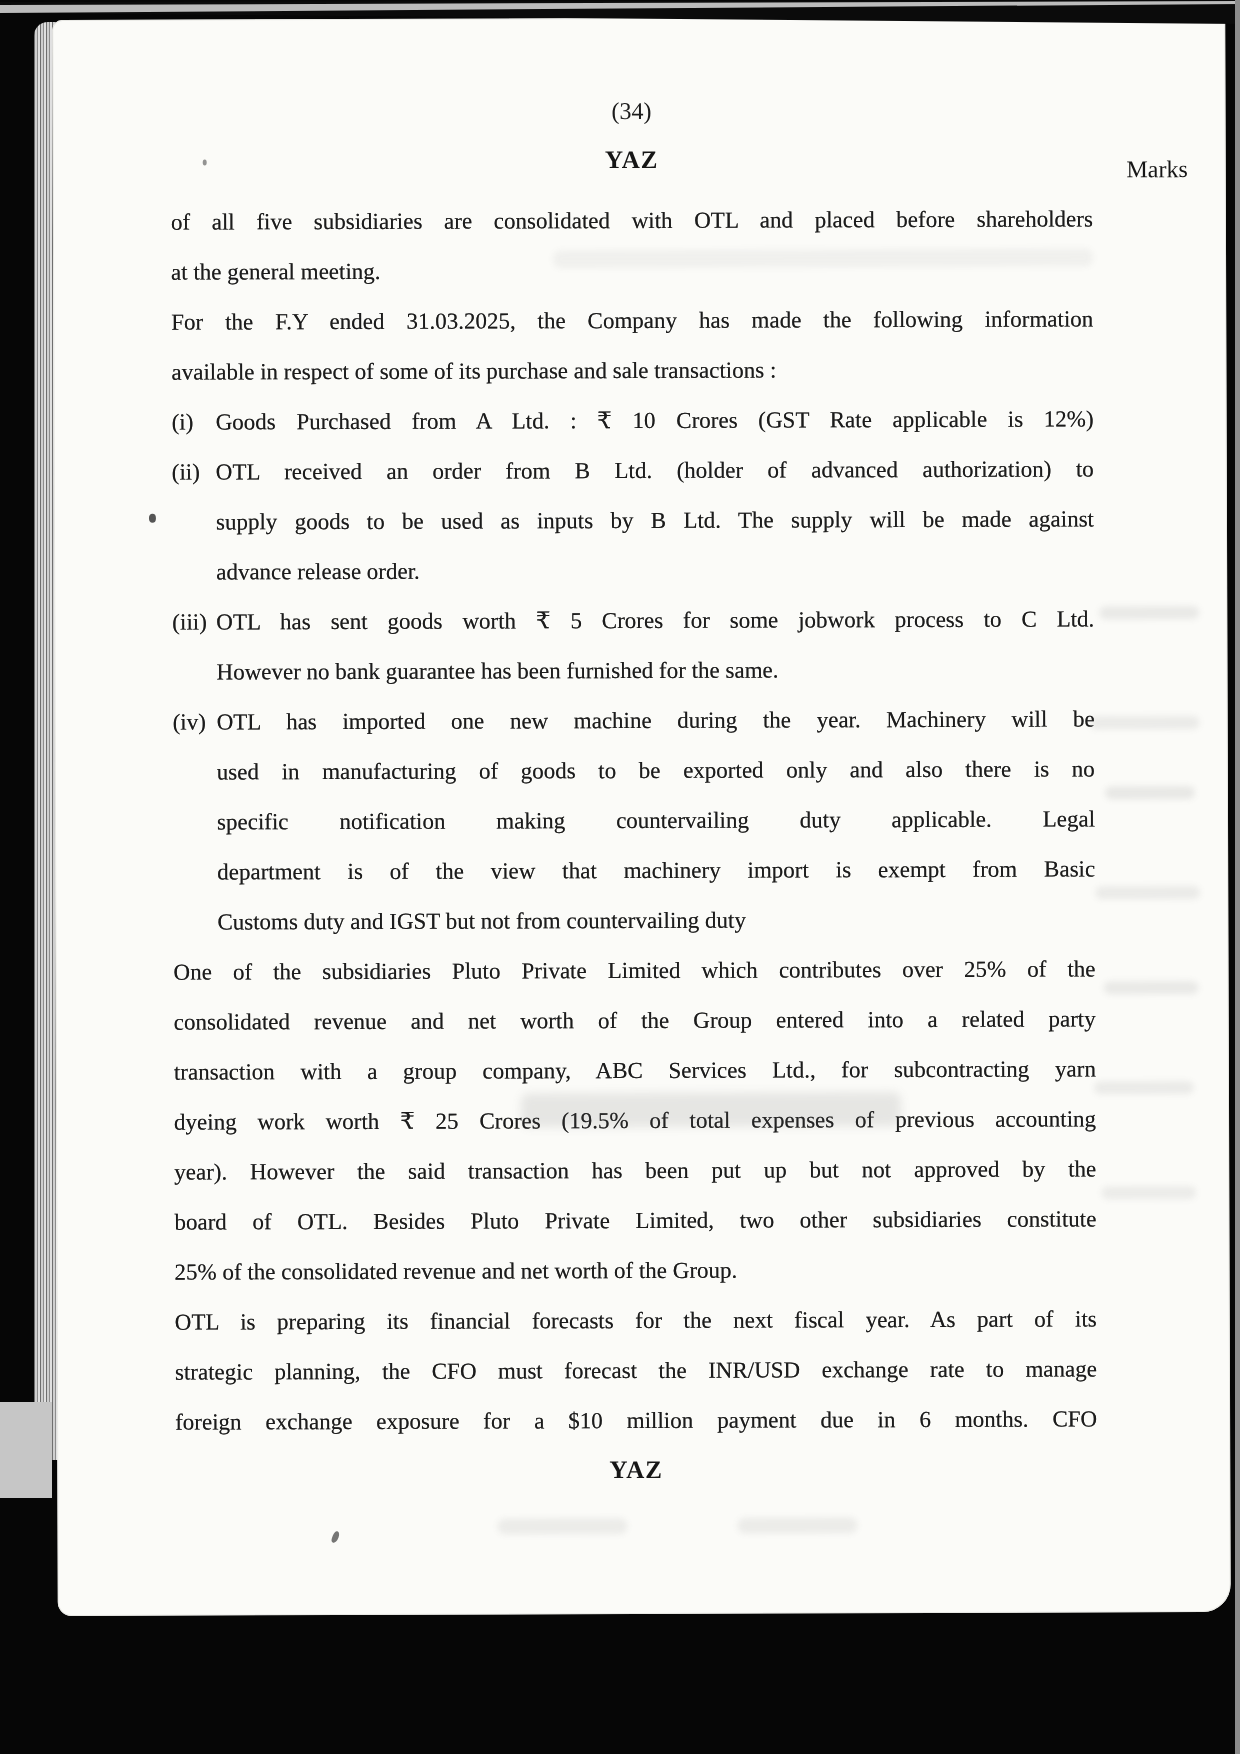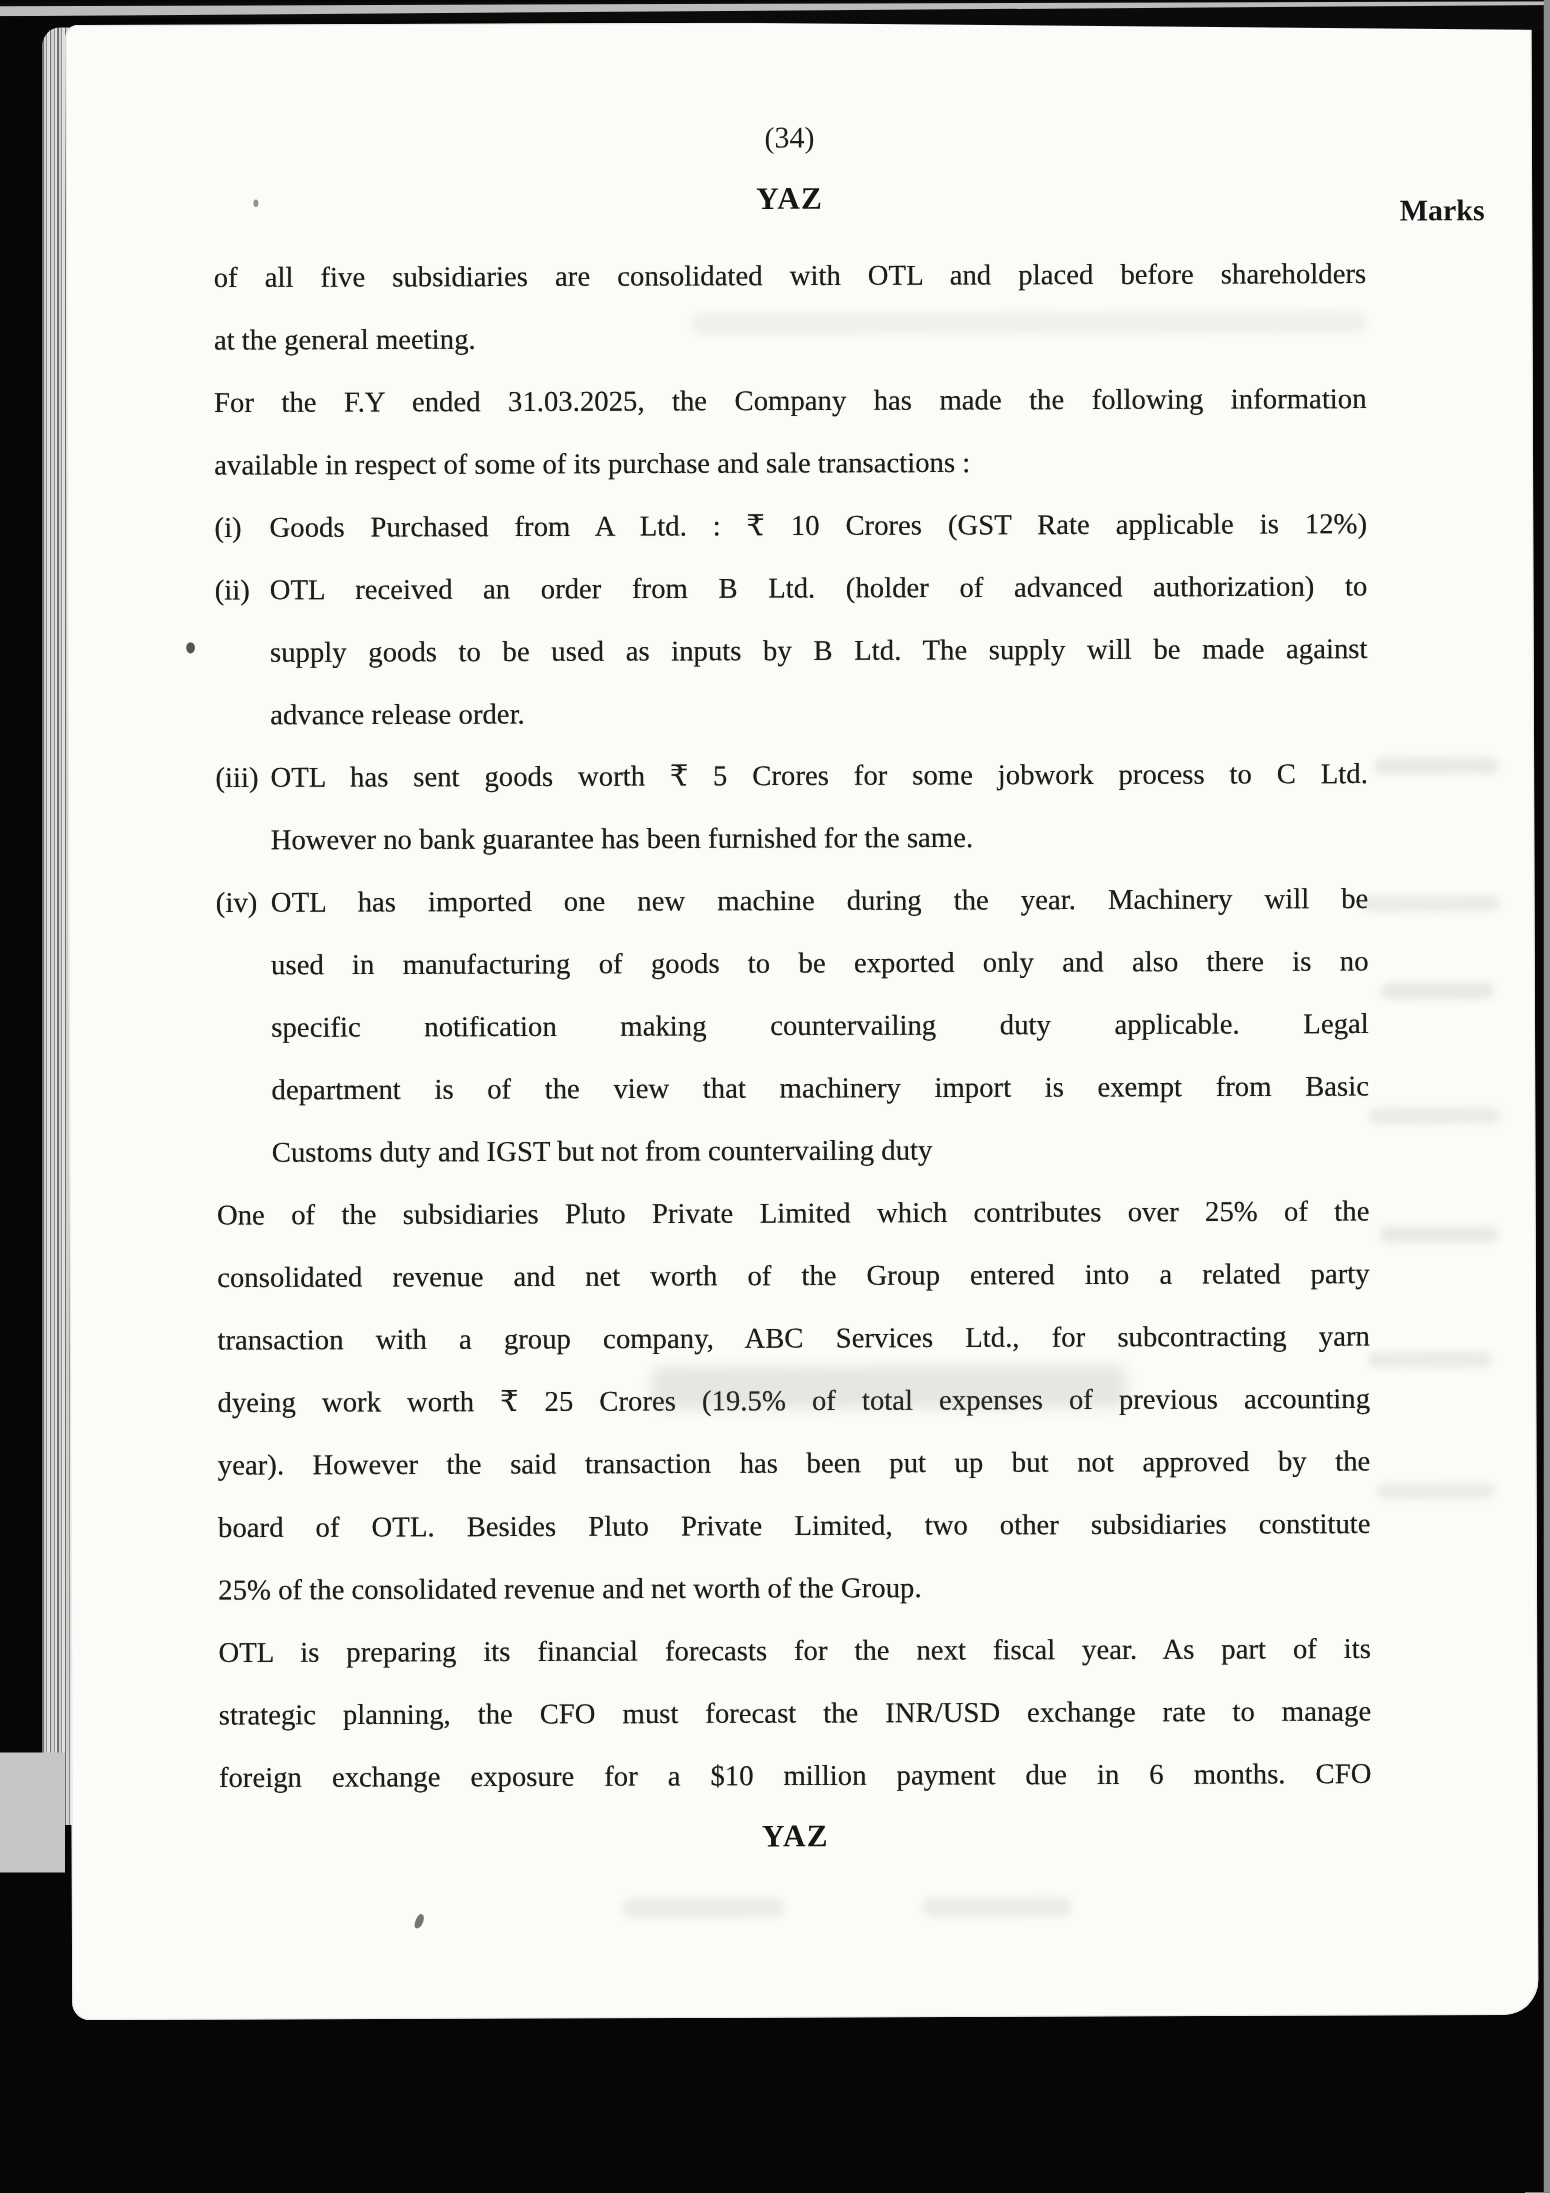--- a/index.html
+++ b/index.html
@@ -41,21 +41,21 @@
   .page-number{
     position:absolute;left:118px;right:133px;top:80px;text-align:center;
     font-size:24px;color:#1c1c1c;
   }
   .header-code{
     position:absolute;left:118px;right:133px;top:128px;text-align:center;
     font-size:25px;font-weight:bold;color:#161616;letter-spacing:1px;
   }
   .marks-label{
     position:absolute;right:38px;top:140px;
-    font-size:24px;font-weight:bold;color:#161616;
+    font-size:24px;font-weight:normal;color:#161616;
   }
   .footer-code{
     position:absolute;left:118px;right:133px;top:1438px;text-align:center;
     font-size:25px;font-weight:bold;color:#161616;letter-spacing:1px;
   }
   .content{
     position:absolute;left:118px;right:133px;top:178px;
   }
   .line{
     height:50px;line-height:50px;font-size:23px;color:#1c1c1c;

